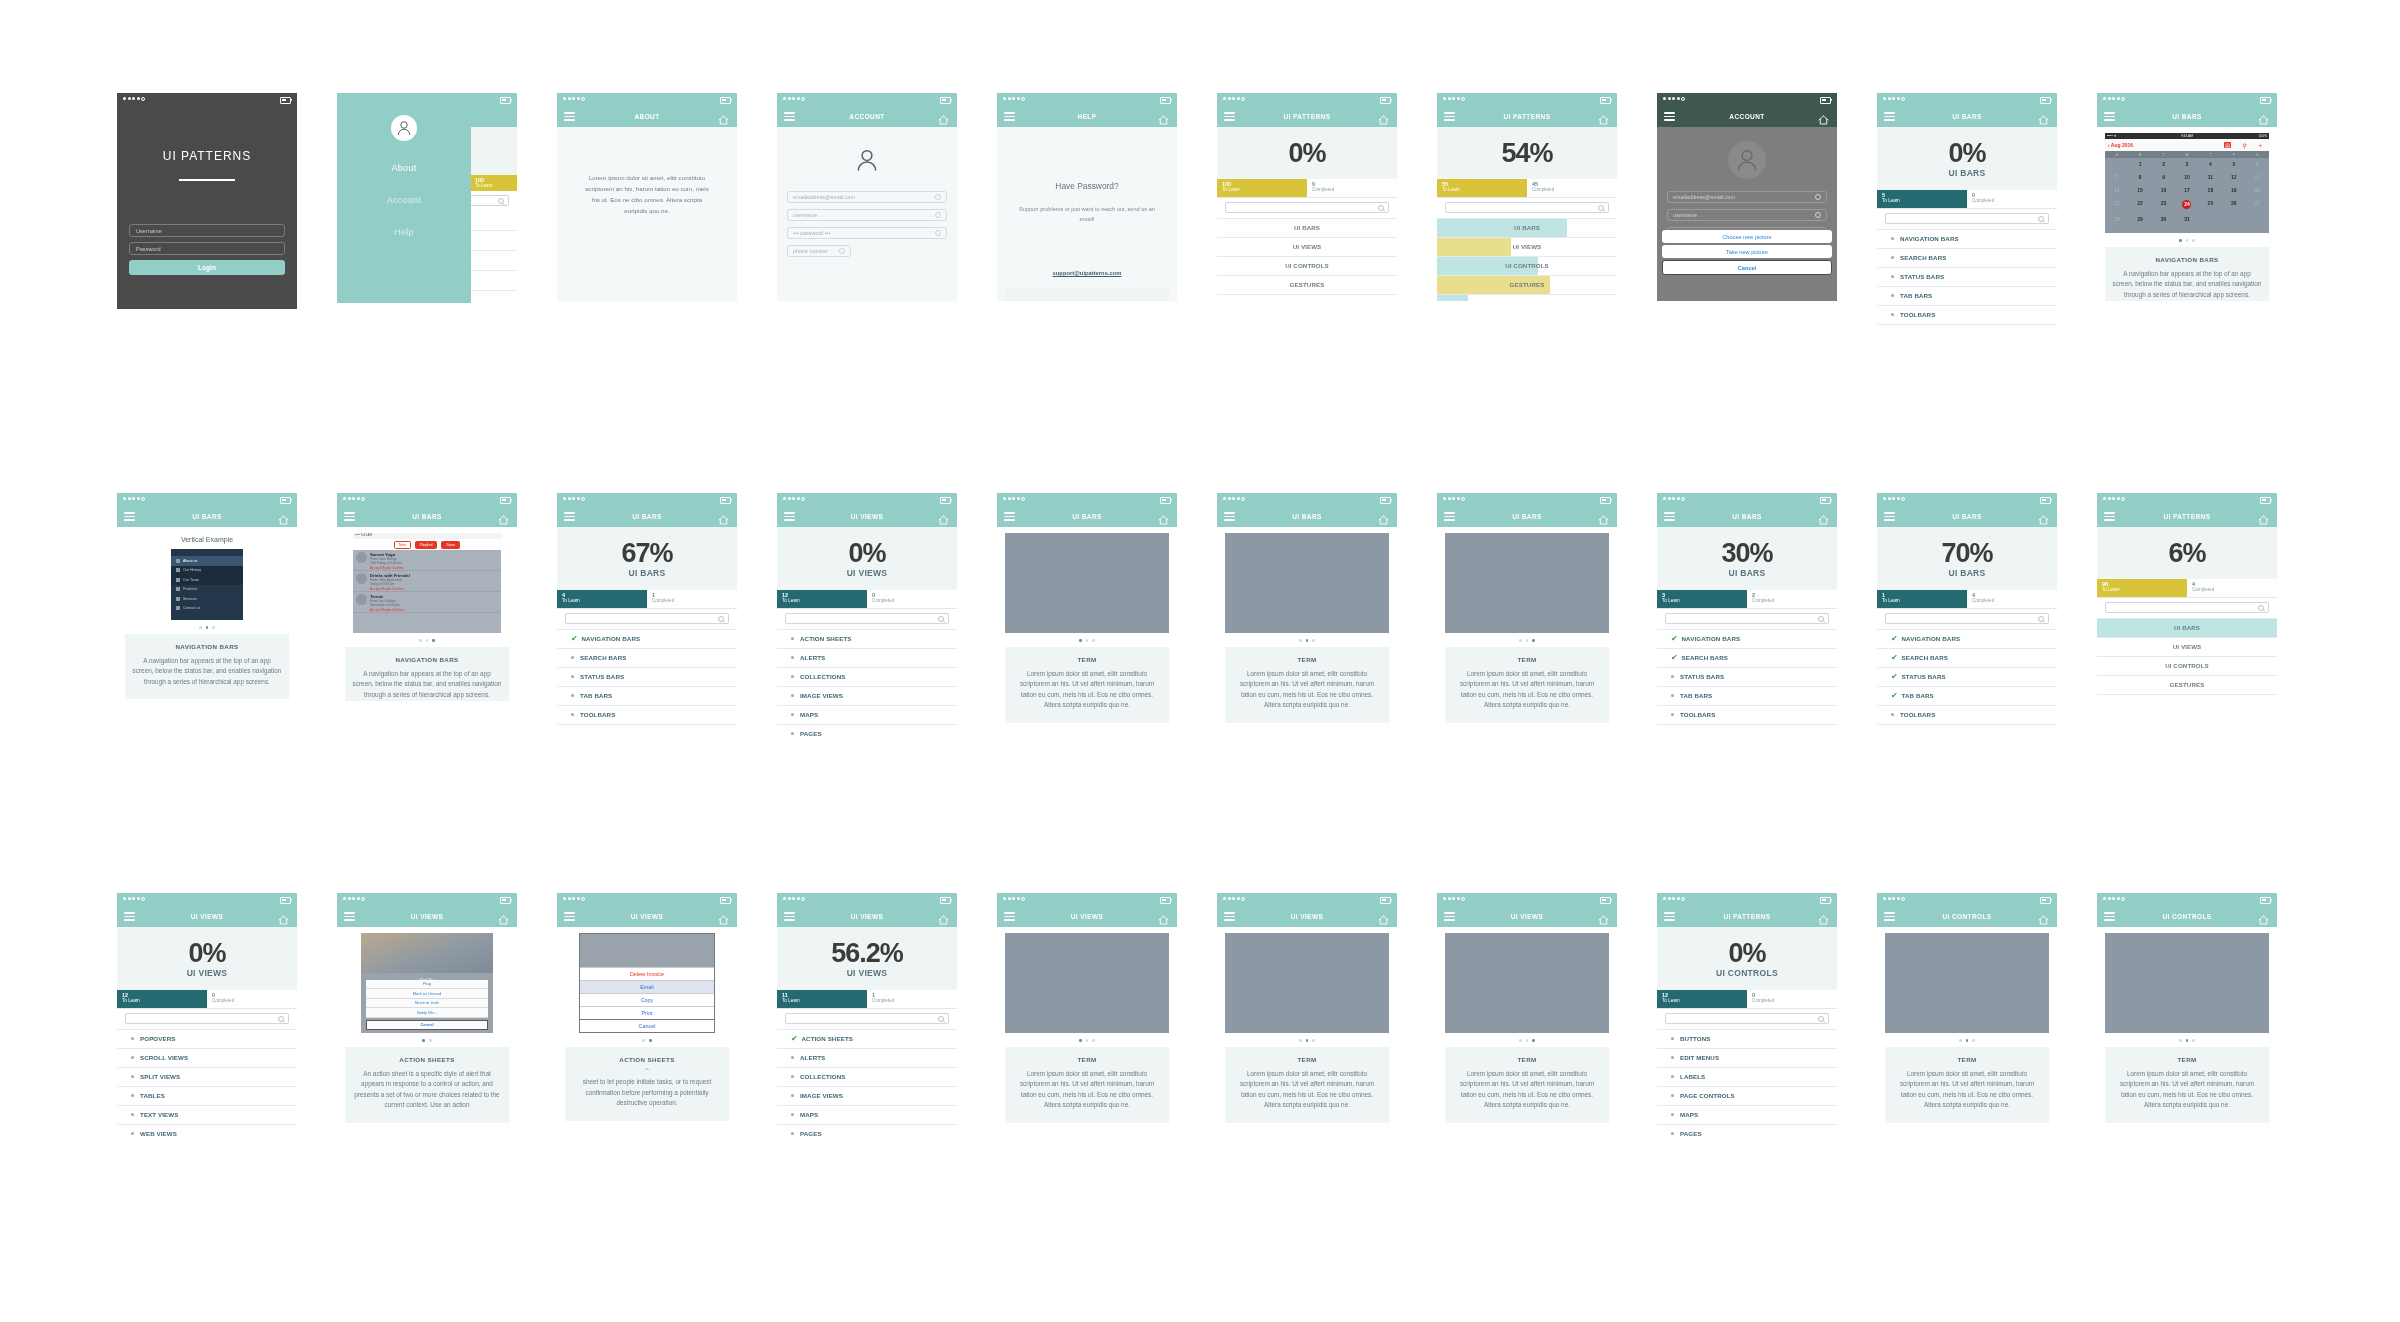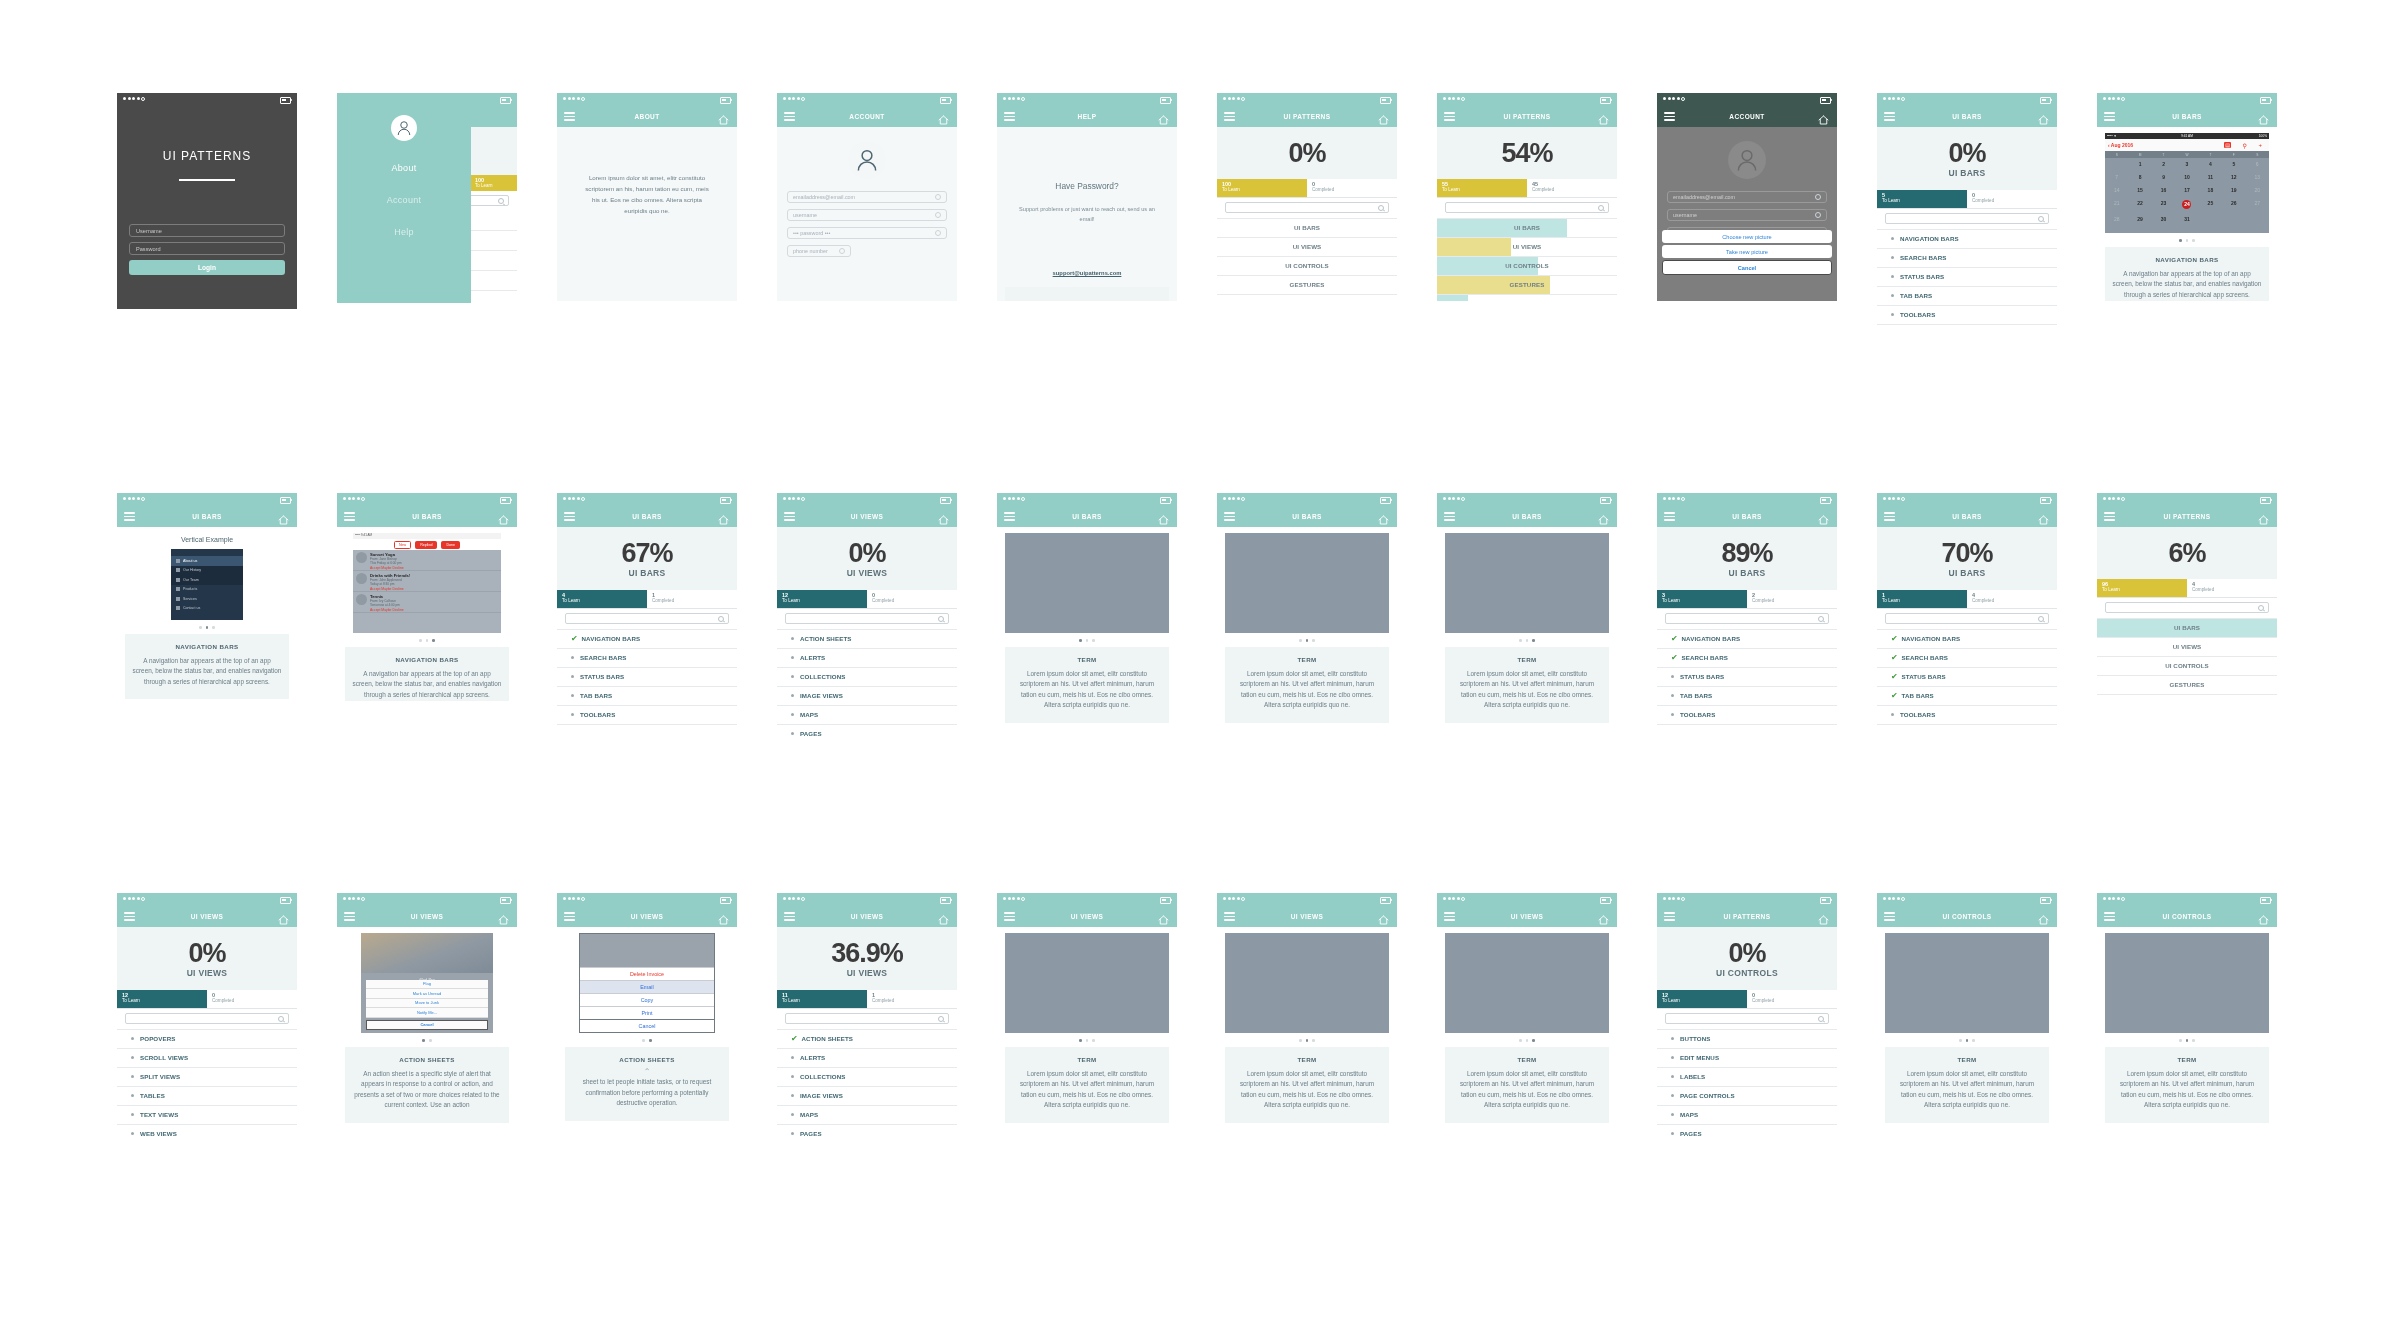--- a/index.html
+++ b/index.html
@@ -1005,21 +1005,21 @@
           <span></span>
           <span></span>
           <span></span>
         </div>
         <div class="title">UI BARS</div>
         <div class="homeicon"><svg viewBox="0 0 22 20" width="11" height="10">
             <path d="M11 2 L20 10 M11 2 L2 10 M4.5 8.5 V18 H17.5 V8.5" fill="none" stroke="#ffffff" stroke-width="1.8" stroke-linecap="round" stroke-linejoin="round"></path>
           </svg></div>
       </div>
       <div class="pct-panel">
-        <div class="pct">89%</div>
+        <div class="pct">30%</div>
         <div class="pct-sub">UI BARS</div>
       </div>
       <div class="tabs">
         <div class="tab learn-teal">
           <div class="n">3</div>
           <div class="l">To Learn</div>
         </div>
         <div class="tab done">
           <div class="n">2</div>
           <div class="l">Completed</div>
@@ -1344,21 +1344,21 @@
           <span></span>
           <span></span>
           <span></span>
         </div>
         <div class="title">UI VIEWS</div>
         <div class="homeicon"><svg viewBox="0 0 22 20" width="11" height="10">
             <path d="M11 2 L20 10 M11 2 L2 10 M4.5 8.5 V18 H17.5 V8.5" fill="none" stroke="#ffffff" stroke-width="1.8" stroke-linecap="round" stroke-linejoin="round"></path>
           </svg></div>
       </div>
       <div class="pct-panel">
-        <div class="pct">36.9%</div>
+        <div class="pct">56.2%</div>
         <div class="pct-sub">UI VIEWS</div>
       </div>
       <div class="tabs">
         <div class="tab learn-teal">
           <div class="n">11</div>
           <div class="l">To Learn</div>
         </div>
         <div class="tab done">
           <div class="n">1</div>
           <div class="l">Completed</div>

